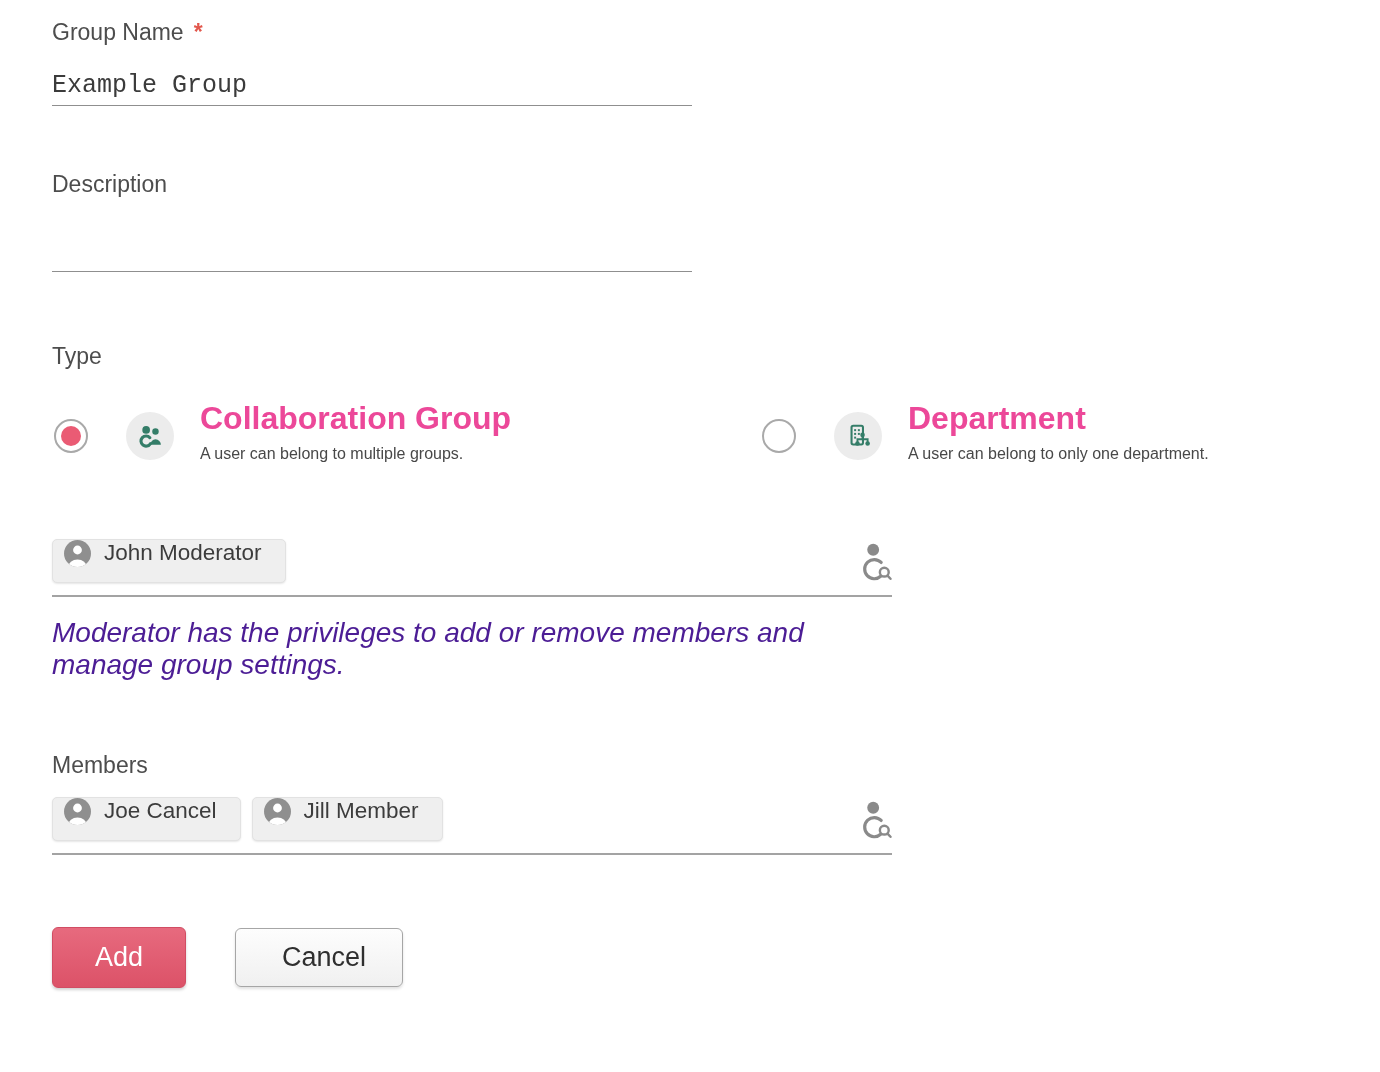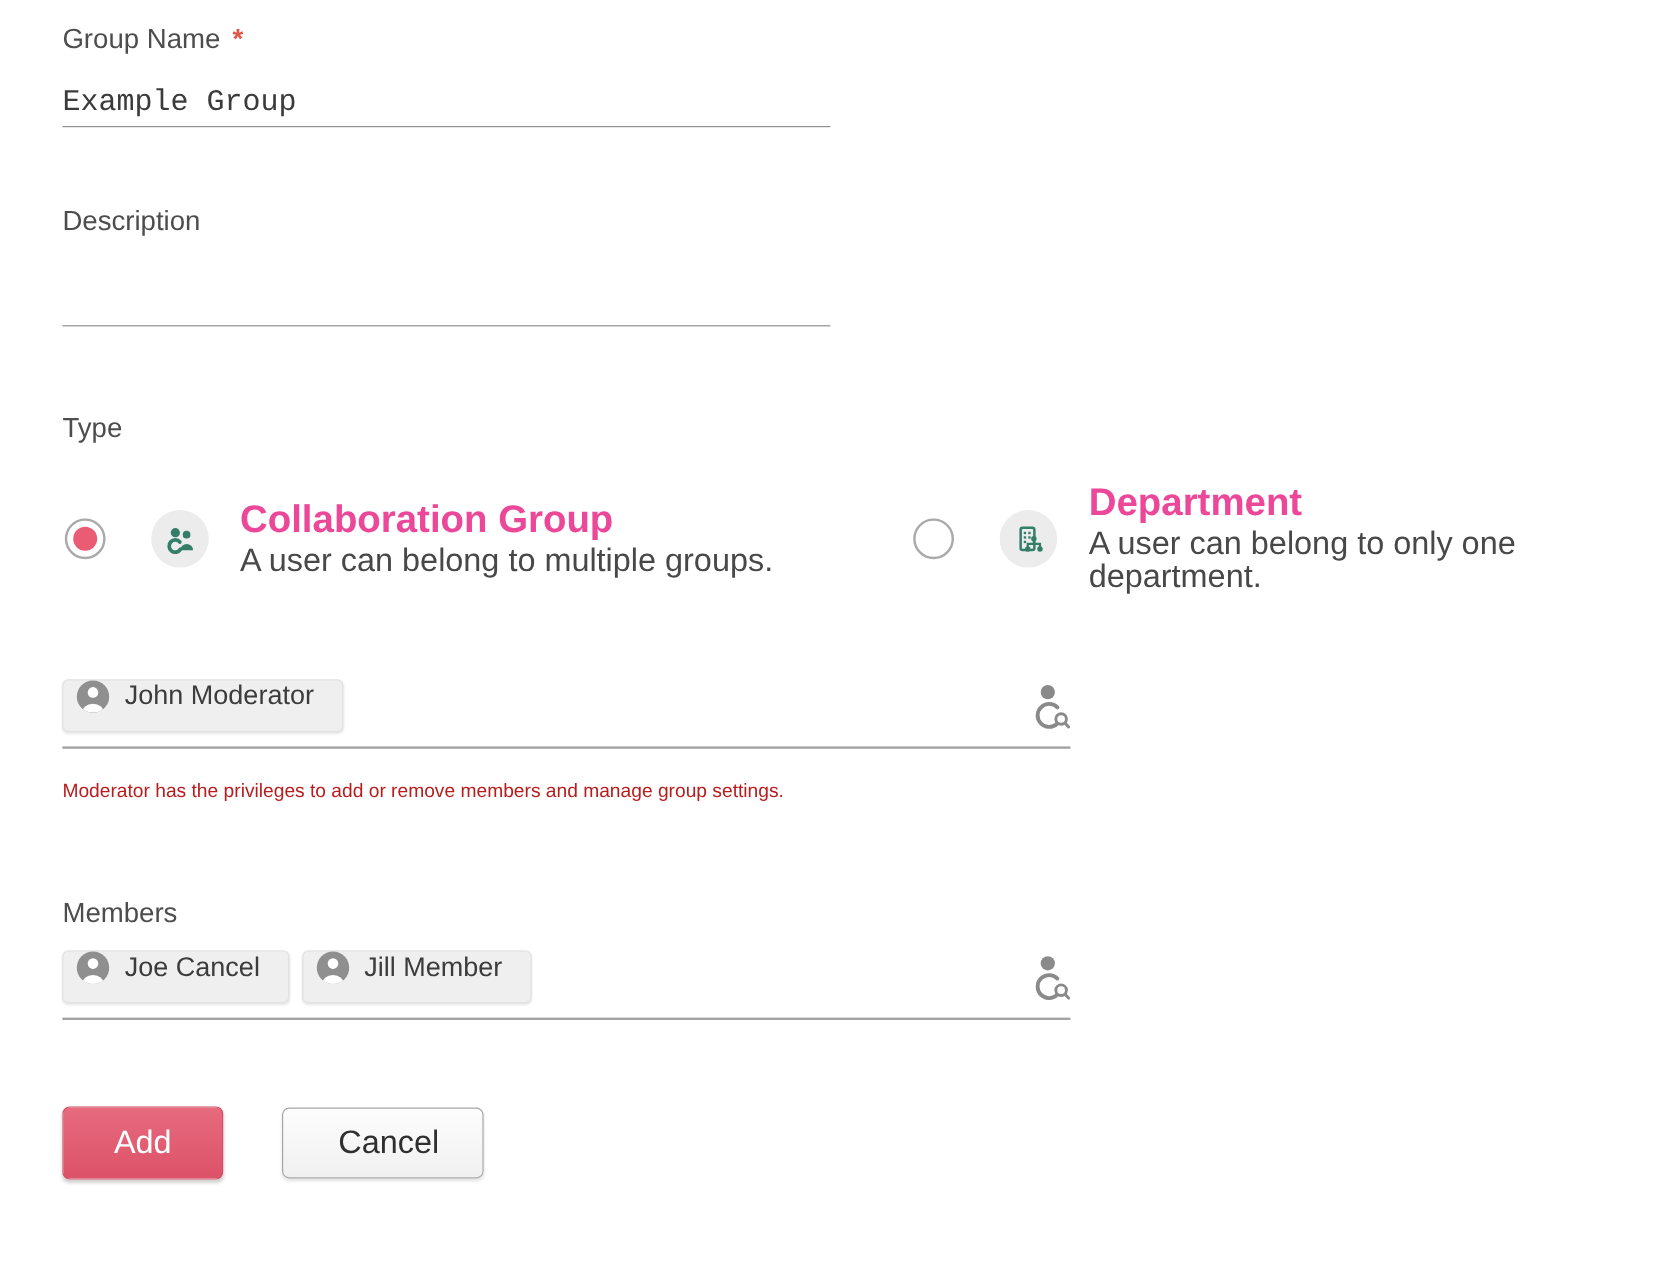--- a/index.html
+++ b/index.html
@@ -90,21 +90,21 @@
     color: #347d68;
   }
   .option-text { margin-left: 26px; }
   .option-title {
     font-size: 32px;
     font-weight: bold;
     color: #ec4899;
     line-height: 29px;
   }
   .option-desc {
-    font-size: 27px;
+    font-size: 16px;
     color: #484848;
     line-height: 27px;
     margin-top: 7px;
   }
   .sec-moderators { margin-top: 72px; }
   .sec-members { margin-top: 70px; }
   .picker-row {
     width: 840px;
     margin-top: 18px;
     display: flex;
@@ -141,23 +141,24 @@
     background: transparent;
     padding: 0;
     margin: 2px 0 0 0;
     color: #8a8a8a;
     cursor: pointer;
     line-height: 0;
   }
   .note {
     margin: 20px 0 0 0;
     width: 840px;
-    font-size: 16px;
+    font-style: italic;
+    font-size: 28px;
     line-height: 32px;
-    color: #b91c1c;
+    color: #4c1d95;
   }
   .actions {
     margin-top: 72px;
     display: flex;
     align-items: flex-start;
     gap: 23px;
   }
   .btn {
     font-family: inherit;
     font-size: 27px;

